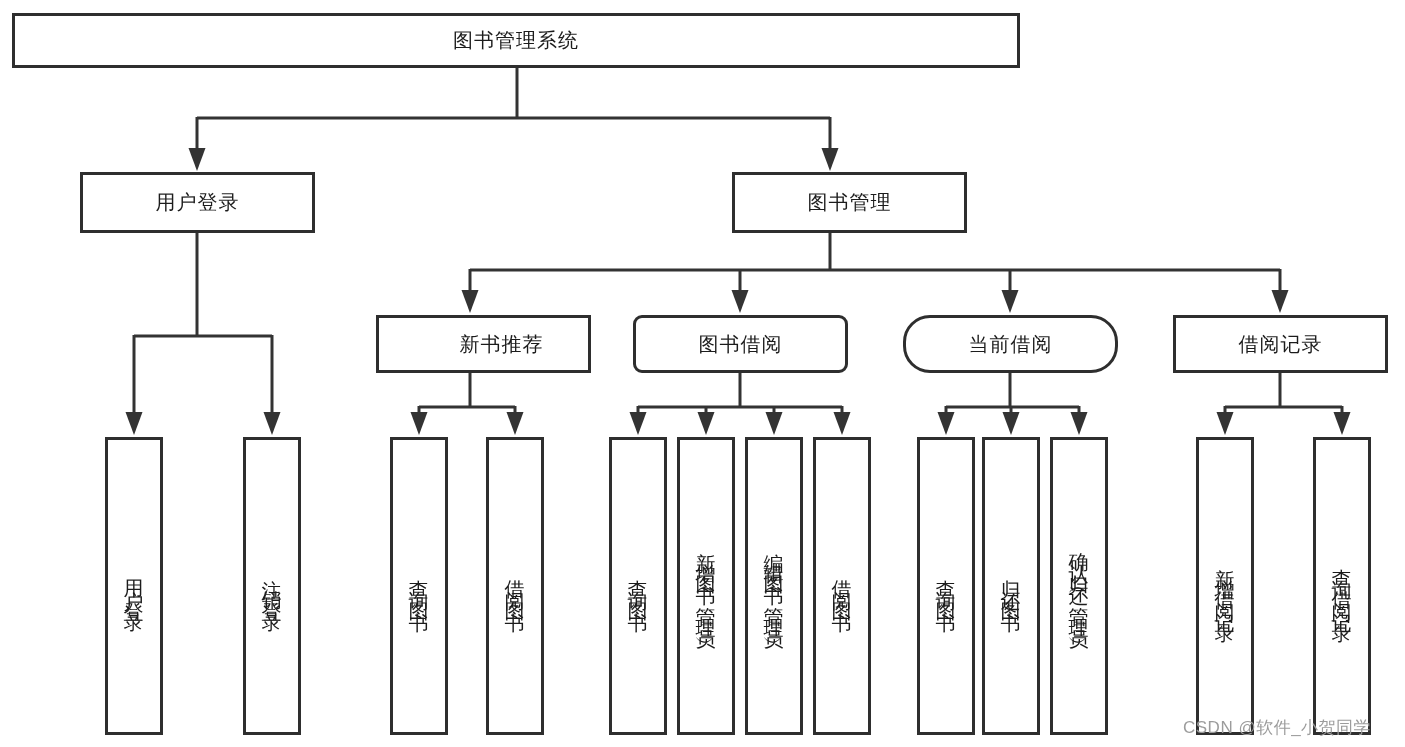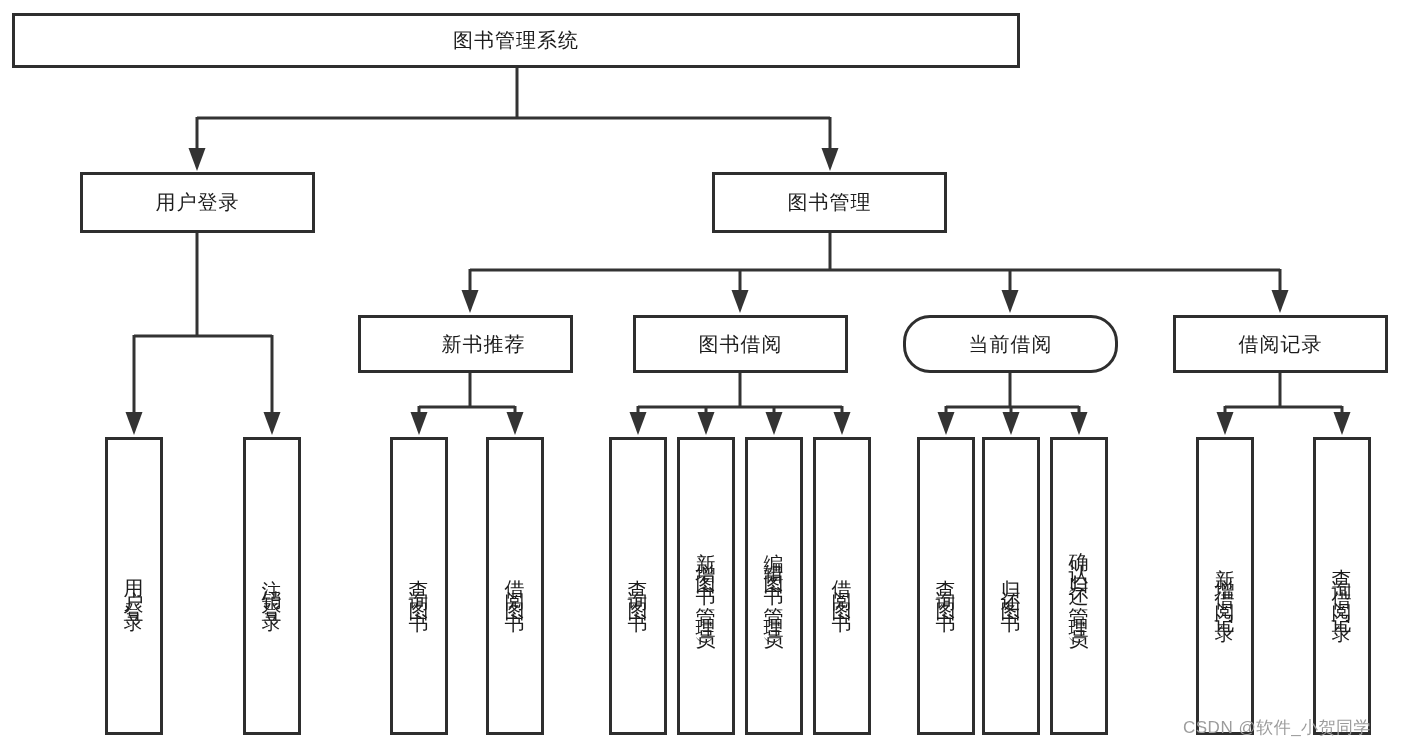--- a/index.html
+++ b/index.html
@@ -159,28 +159,28 @@
     </g>
   </svg>
 
   <div class="node root h">
     <span>图书管理系统</span>
   </div>
 
   <div class="node l2 h" style="left:80px;">
     <span>用户登录</span>
   </div>
-  <div class="node l2 h" style="left:712px;">
+  <div class="node l2 h" style="left:732px;">
     <span>图书管理</span>
   </div>
 
-  <div class="node l3 h" style="left:358px;padding-left:36px;">
+  <div class="node l3 h" style="left:376px;padding-left:36px;">
     <span>新书推荐</span>
   </div>
-  <div class="node l3 h" style="left:633px;">
+  <div class="node l3 h" style="left:633px;border-radius:9px;">
     <span>图书借阅</span>
   </div>
   <div class="node l3 h" style="left:903px;border-radius:27px;">
     <span>当前借阅</span>
   </div>
   <div class="node l3 h" style="left:1173px;">
     <span>借阅记录</span>
   </div>
 
   <div class="node leaf" style="left:105px;">

